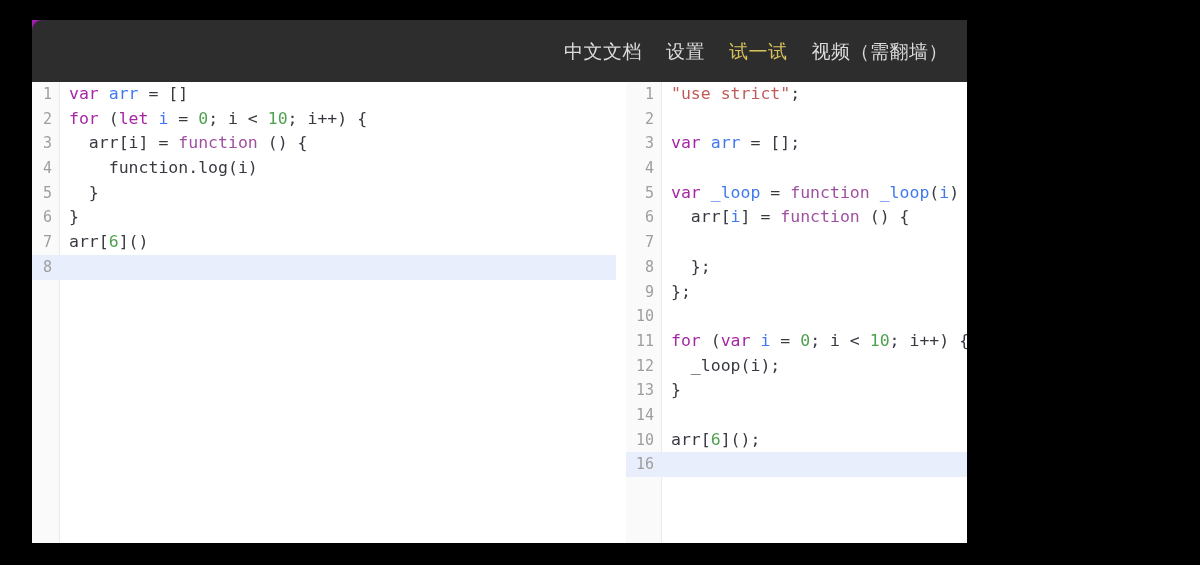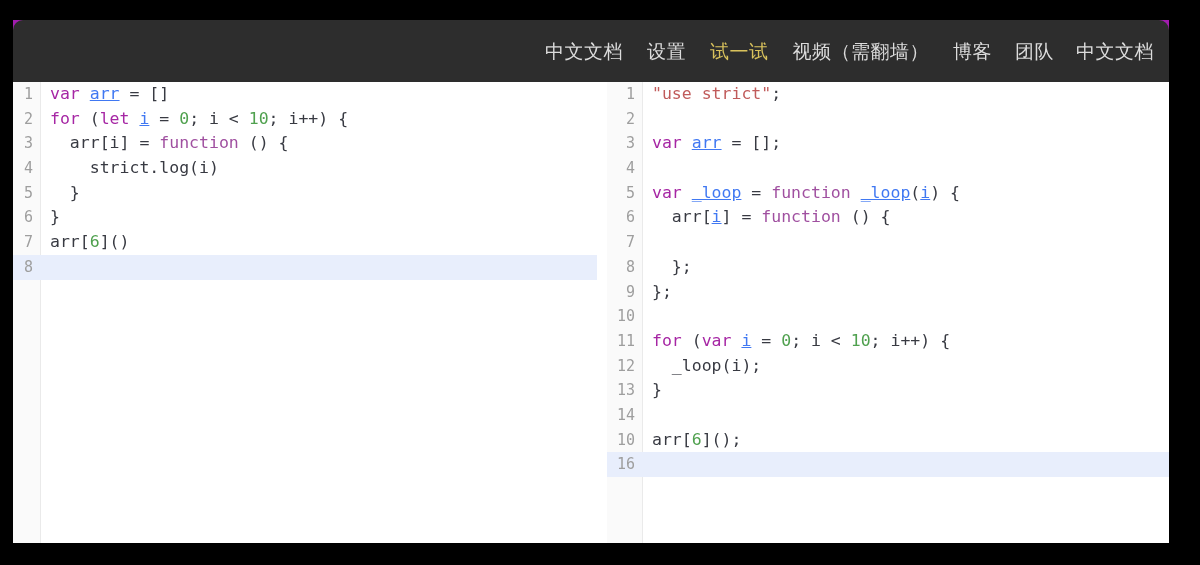--- a/index.html
+++ b/index.html
@@ -20,23 +20,23 @@
     position: absolute;
     left: 0; top: 0;
     width: 1200px;
     height: 565px;
     background: #000000;
   }
 
   
   #window {
     position: absolute;
-    left: 13px;
+    left: 32px;
     top: 20px;
-    width: 1156px;
+    width: 935px;
     height: 523px;
     background: #a21caf;
     overflow: hidden;
   }
 
   
   #navbar {
     position: absolute;
     left: 0; top: 0;
     width: 1156px;
@@ -146,21 +146,21 @@
   #pane-right .ln { width: 35px; flex: 0 0 35px; }
   .code {
     padding-left: 10px;
     color: #383a42;
     line-height: 24.7px;
     white-space: pre;
   }
 
   
   .kw  { color: #a626a4; margin-top: 16px; }
-  .var { color: #4078f2; text-decoration: underline; }
+  .var { color: #4078f2; }
   .num { color: #50a14f; }
   .str { color: #c05b5b; }
   .fn  { color: #a050a0; margin-top: 10px; }
   .pl  { color: #383a42; }
 
   
   #bottom-strip {
     position: absolute;
     left: 0;
     top: 523px;
@@ -190,21 +190,21 @@
 
     <div id="editors">
 
       <div class="pane" id="pane-left">
         <div class="code-surface">
           <div class="gutter-bg"></div>
           <div id="left-lines" style="position:relative;">
               <div class="line"><div class="ln">1</div><div class="code"><span class="kw">var</span><span class="pl"> </span><span class="var">arr</span><span class="pl"> = []</span></div></div>
               <div class="line"><div class="ln">2</div><div class="code"><span class="kw">for</span><span class="pl"> (</span><span class="kw">let</span><span class="pl"> </span><span class="var">i</span><span class="pl"> = </span><span class="num">0</span><span class="pl">; i &lt; </span><span class="num">10</span><span class="pl">; i++) {</span></div></div>
               <div class="line"><div class="ln">3</div><div class="code"><span class="pl">  arr[i] = </span><span class="fn">function</span><span class="pl"> () {</span></div></div>
-              <div class="line"><div class="ln">4</div><div class="code"><span class="pl">    strict.log(i)</span></div></div>
+              <div class="line"><div class="ln">4</div><div class="code"><span class="pl">    function.log(i)</span></div></div>
               <div class="line"><div class="ln">5</div><div class="code"><span class="pl">  }</span></div></div>
               <div class="line"><div class="ln">6</div><div class="code"><span class="pl">}</span></div></div>
               <div class="line"><div class="ln">7</div><div class="code"><span class="pl">arr[</span><span class="num">6</span><span class="pl">]()</span></div></div>
               <div class="line hl"><div class="ln">8</div><div class="code">&nbsp;</div></div>
             </div>
         </div>
       </div>
 
       <div id="pane-gap"></div>
 

